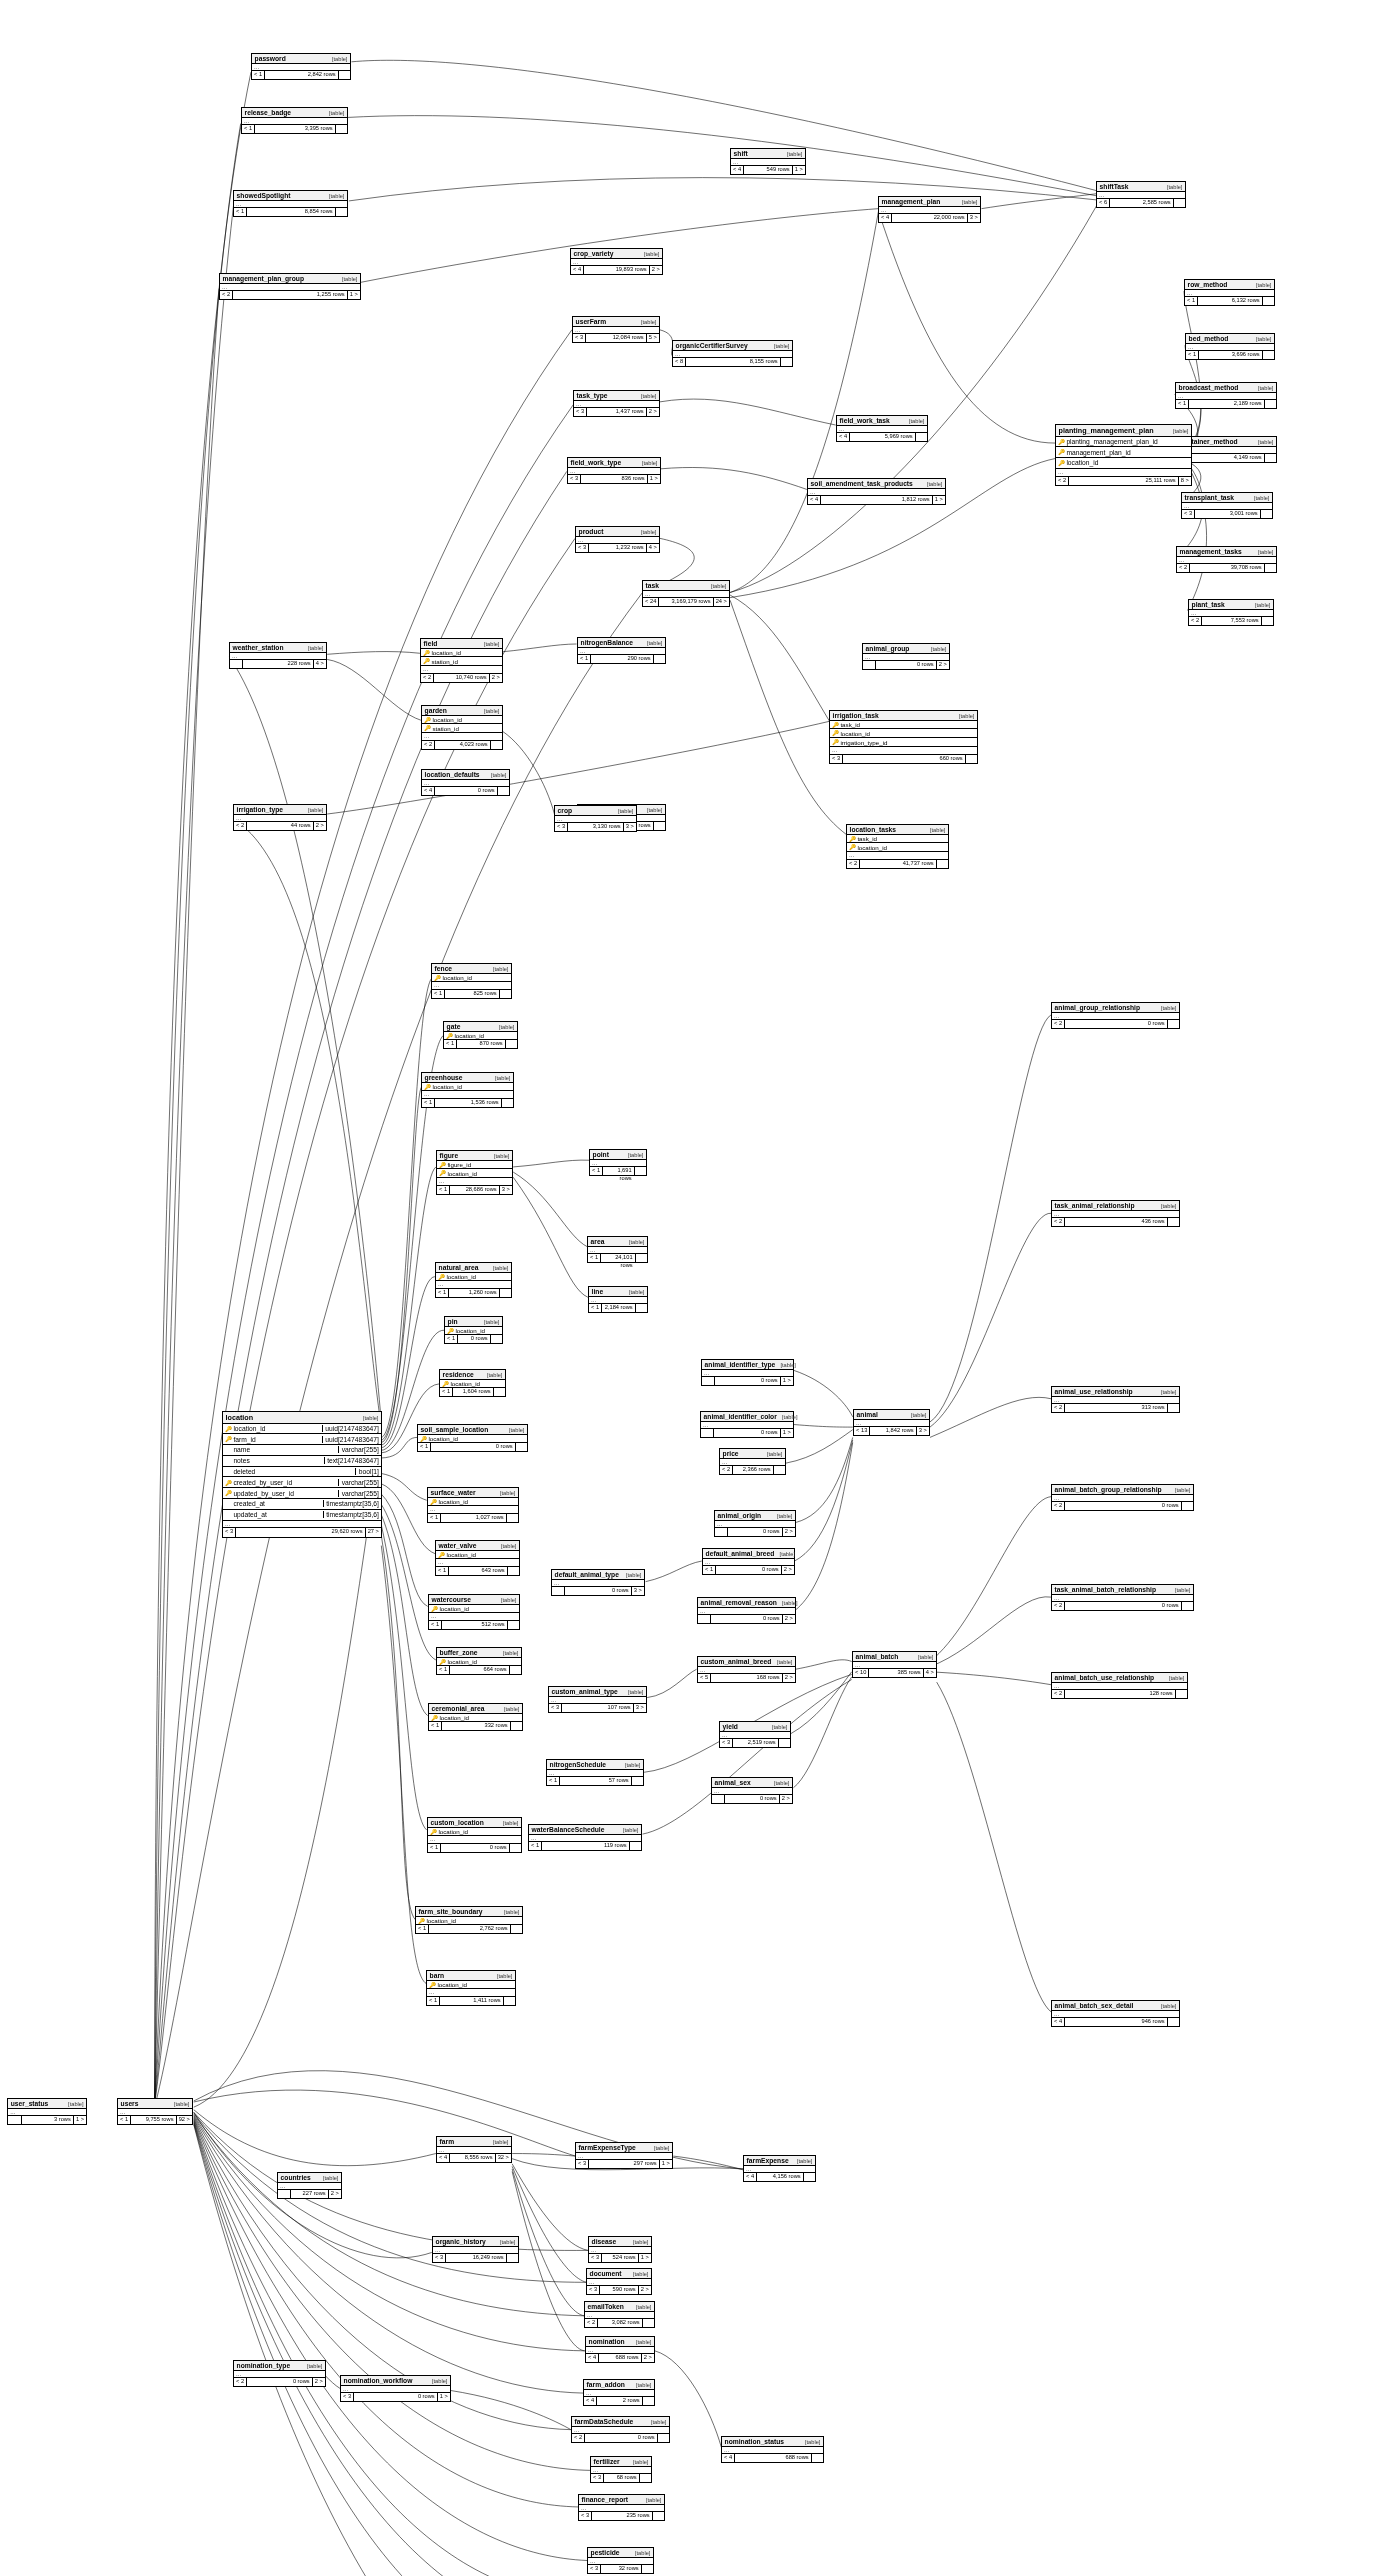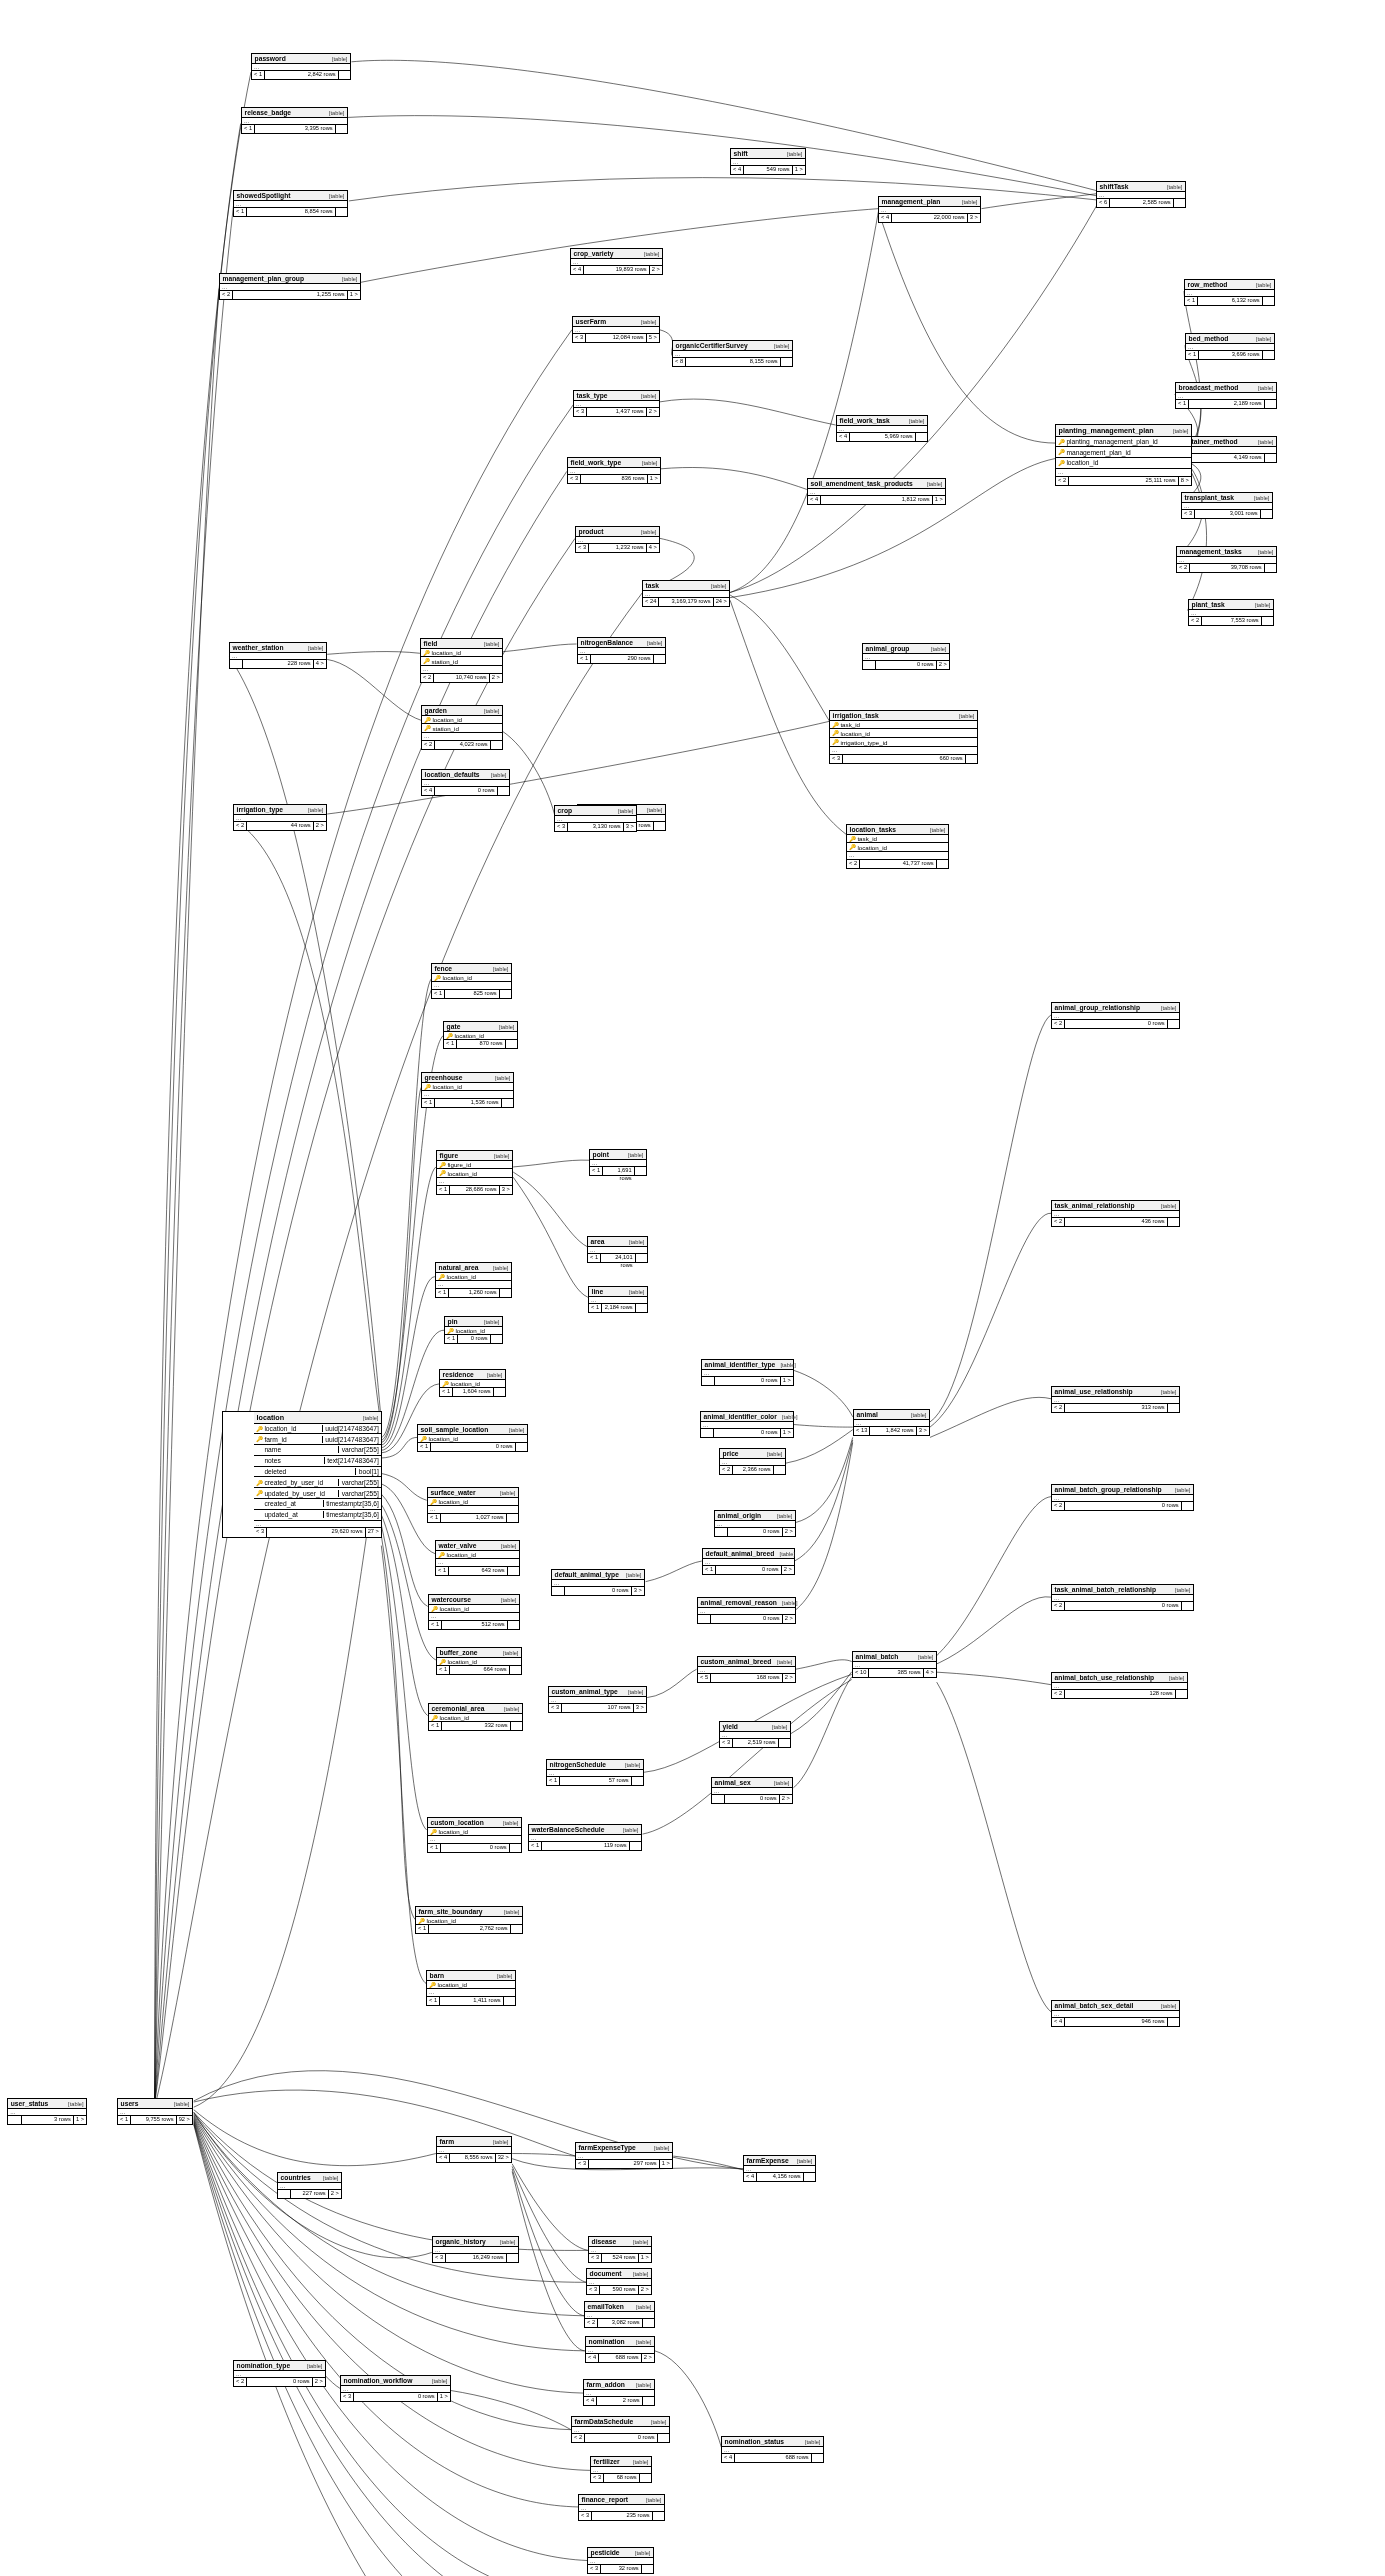--- a/index.html
+++ b/index.html
@@ -897,21 +897,21 @@
           <span class="kw"><span class="keyicon pk">🔑</span></span>
           <span class="cn">location_id</span>
         </div>
         <div class="ell">...</div>
         <div class="ftr">
           <div class="l">&lt; 1</div>
           <div class="m">1,411 rows</div>
           <div class="r"></div>
         </div>
       </div>
-      <div class="tbl det" style="left: 222px; top: 1411px; width: 160px; padding-left: 31px;">
+      <div class="tbl det" style="left: 222px; top: 1411px; width: 160px;">
         <div class="hdr">
           <span class="nm">location</span>
           <span class="tag">[table]</span>
         </div>
         <div class="col">
           <span class="kw"><span class="keyicon pk">🔑</span></span>
           <span class="cn">location_id</span>
           <span class="ct">uuid[2147483647]</span>
         </div>
         <div class="col">

